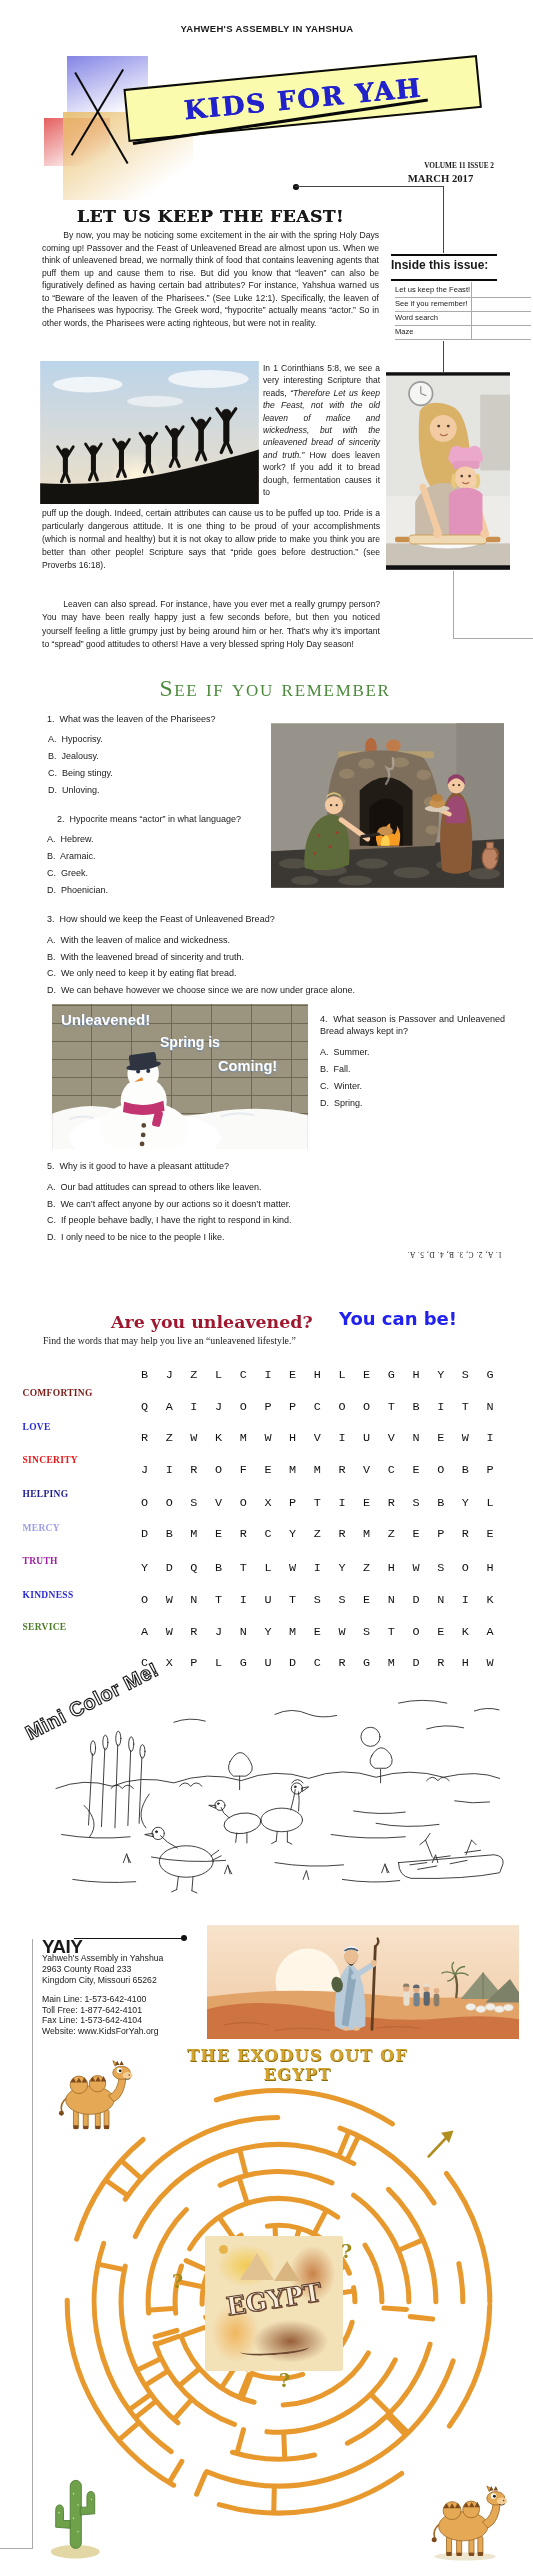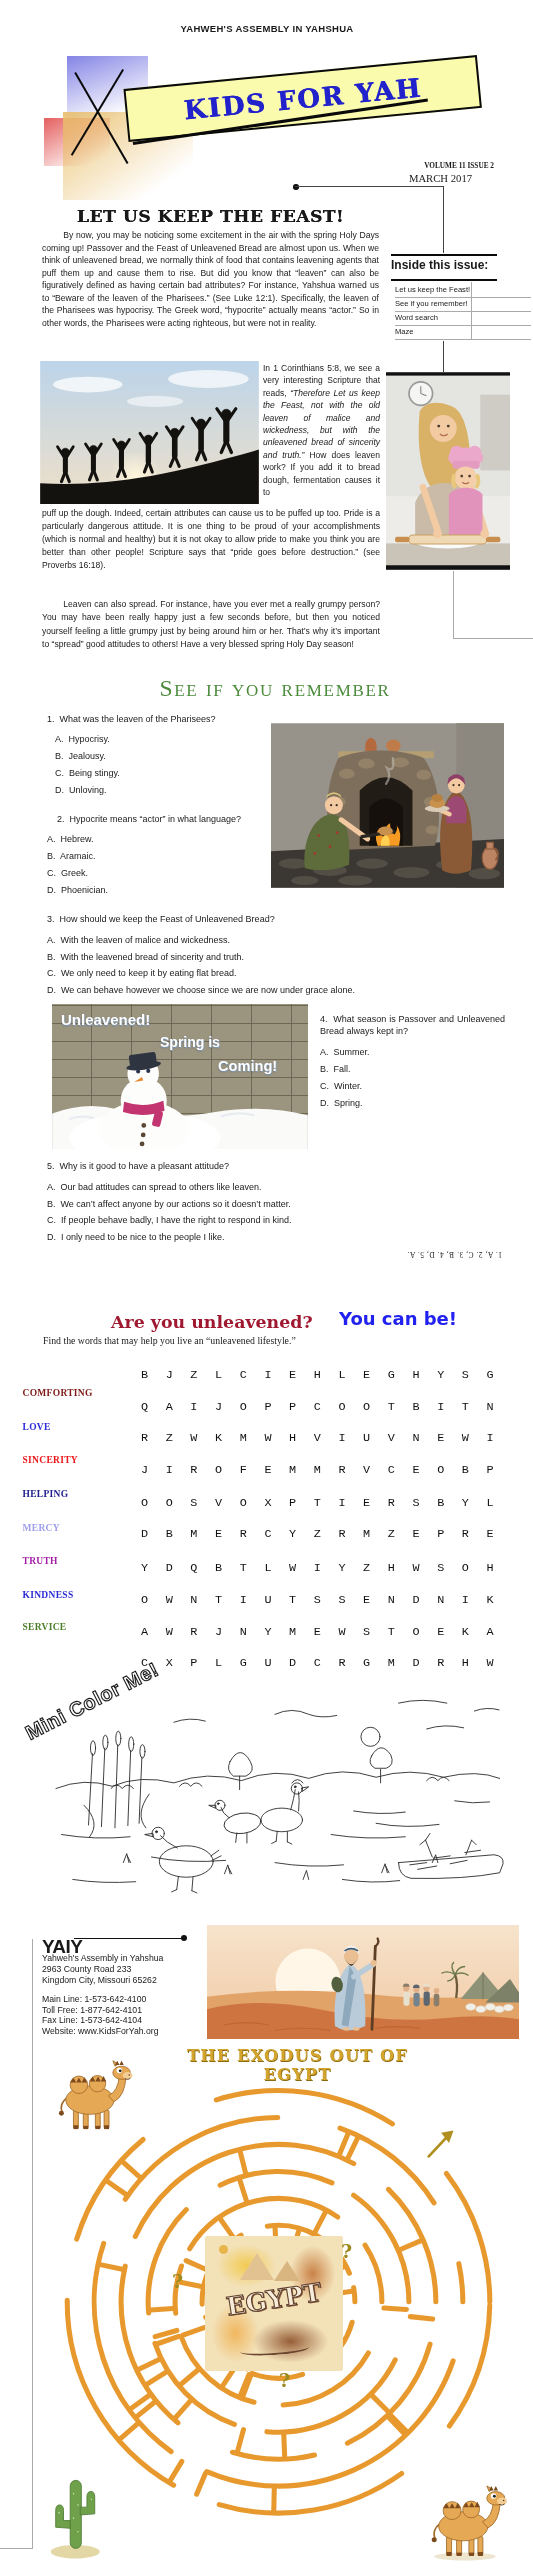--- a/index.html
+++ b/index.html
@@ -12,21 +12,21 @@
   .sq-blue{left:67px;top:56px;width:81px;height:63px;background:linear-gradient(160deg,rgba(110,110,225,.85),rgba(110,110,225,0) 85%);}
   .sq-red{left:44px;top:118px;width:66px;height:48px;background:linear-gradient(150deg,rgba(222,55,55,.8),rgba(222,55,55,0) 85%);}
   .sq-tan{left:63px;top:112px;width:130px;height:88px;background:linear-gradient(145deg,rgba(233,190,105,.9),rgba(233,190,105,0) 80%);}
   .xline{position:absolute;height:1.7px;background:#0a0a0a;transform-origin:0 0;}
   .banner{left:126px;top:89px;width:351px;height:49px;background:#FBFBAE;border:2.8px solid #0a0a0a;
           transform:rotate(-5.5deg);transform-origin:left center;display:flex;align-items:center;justify-content:center;}
   .banner-text{font-family:"DejaVu Serif",serif;font-weight:bold;font-size:26px;color:#2222CC;letter-spacing:1.7px;
                text-shadow:0.6px 0 0 #2222CC;}
   .swoosh{left:133px;top:142px;width:298px;height:3.4px;background:#0a0a0a;transform:rotate(-8.4deg);transform-origin:left center;}
   .volume{left:387px;top:161px;width:107px;text-align:right;font-family:"Liberation Serif",serif;font-weight:bold;font-size:7.3px;}
-  .issue-date{left:387px;top:172px;width:107px;text-align:center;font-family:"Liberation Serif",serif;font-weight:normal;font-size:10.7px;}
+  .issue-date{left:387px;top:172px;width:107px;text-align:center;font-family:"Liberation Serif",serif;font-weight:bold;font-size:10.7px;}
   .dot{border-radius:50%;background:#111;}
   .hline{background:#444;height:0.8px;}
   .vline{background:#444;width:0.8px;}
   .thinline{background:#aaa;}
   
   .rule{background:#0a0a0a;}
   .inside-title{left:391px;top:258px;width:106px;text-align:left;font-weight:bold;font-size:12px;}
   .inside-item{left:395px;width:101px;font-size:7.6px;}
   
   .article-title{left:42px;top:206px;width:337px;text-align:center;font-family:"DejaVu Serif",serif;font-weight:bold;
@@ -245,21 +245,21 @@
 
   <div class="abs thinline" style="left:453px;top:571px;width:0.6px;height:68px;"></div>
   <div class="abs thinline" style="left:453px;top:638px;width:80px;height:0.6px;"></div>
 
   <div class="abs body-text para3">puff up the dough.  Indeed, certain attributes can cause us to be puffed up too.  Pride is a particularly dangerous attitude.  It is one thing to be proud of your accomplishments (which is normal and healthy) but it is not okay to allow pride to make you think you are better than other people!  Scripture says that “pride goes before destruction.”  (see Proverbs 16:18).</div>
   <div class="abs body-text para4">Leaven can also spread.  For instance, have you ever met a really grumpy person?  You may have been really happy just a few seconds before, but then you noticed yourself feeling a little grumpy just by being around him or her.  That’s why it’s important to “spread” good attitudes to others!  Have a very blessed spring Holy Day season!</div>
 
   <div class="abs quiz-title">See if you remember</div>
 
   <div class="abs q" style="left:47px;top:714px;width:241px;">1.  What was the leaven of the Pharisees?</div>
-  <div class="abs opts lh30" style="left:55px;top:731px;">
+  <div class="abs opts lh30" style="left:48px;top:731px;">
     <div>A.  Hypocrisy.</div>
     <div>B.  Jealousy.</div>
     <div>C.  Being stingy.</div>
     <div>D.  Unloving.</div>
   </div>
 
   <svg class="abs" style="left:271px;top:723px;" width="233" height="165" viewBox="0 0 415 293">
     <rect width="415" height="293" fill="#98938A"></rect>
     <rect x="330" y="0" width="85" height="293" fill="#8D887F"></rect>
     <path d="M0,228 L415,206 L415,293 L0,293 Z" fill="#3B3733"></path>

